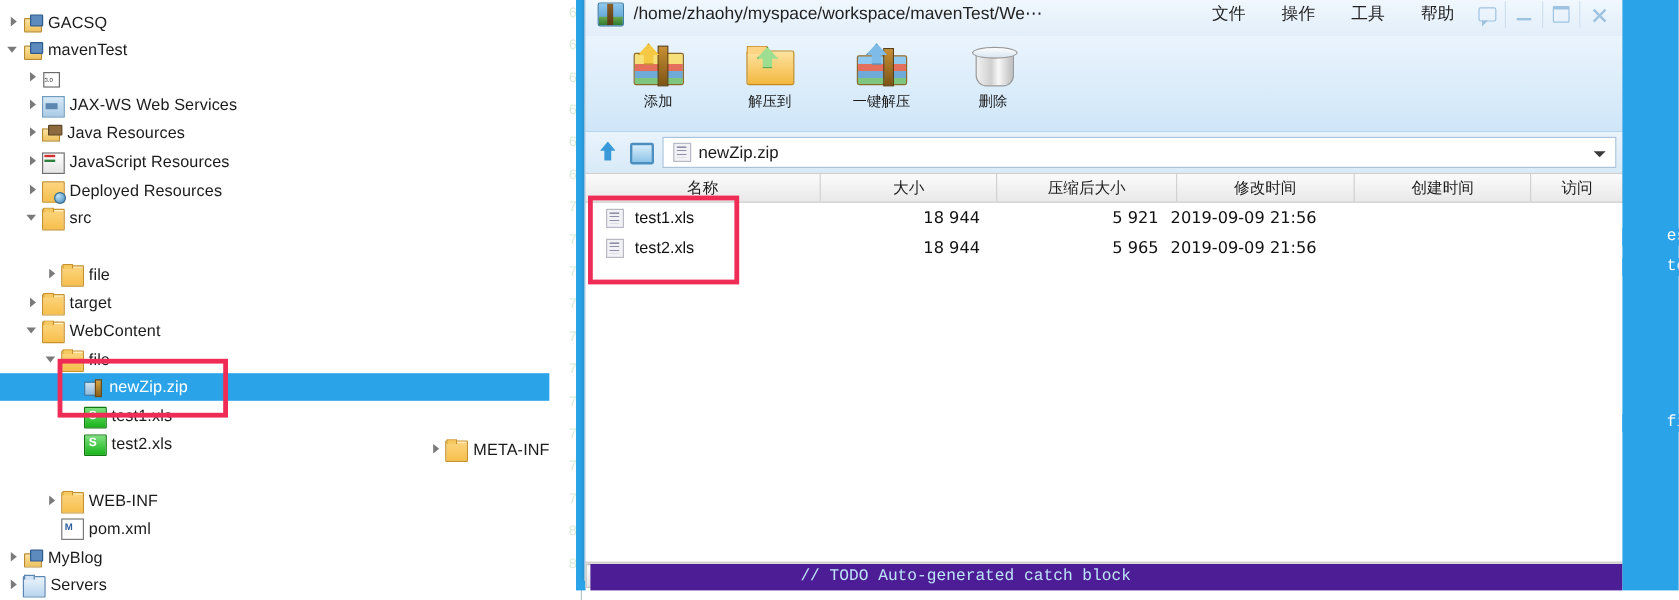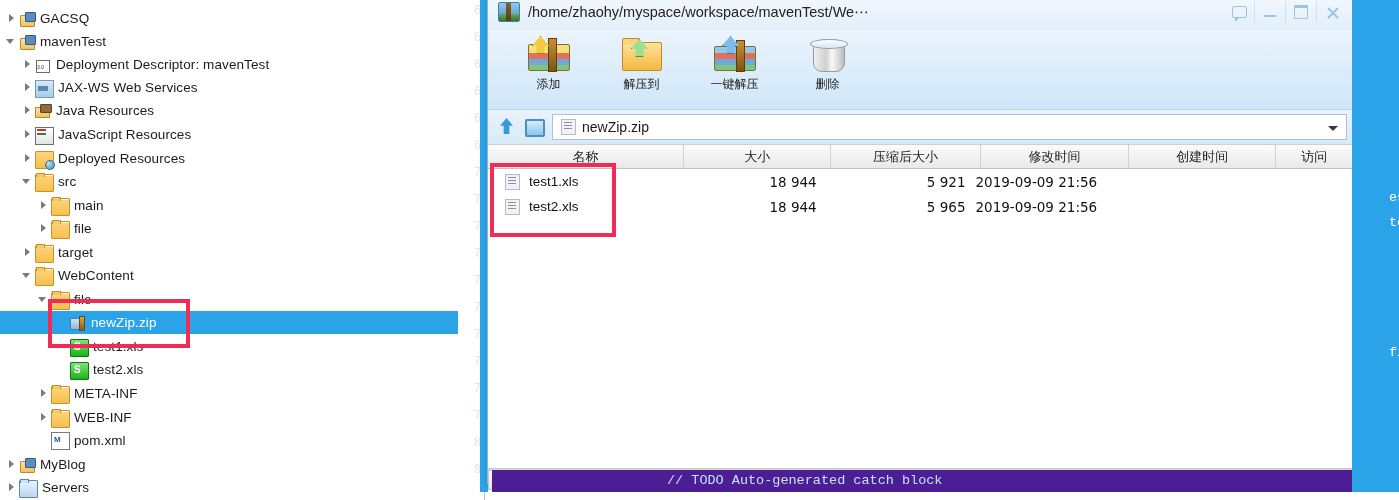--- a/index.html
+++ b/index.html
@@ -229,21 +229,20 @@
       <div class="tree-row" style="top: 30px;">
         <span style="display: inline-block; flex: 0 0 auto; width: 6px;"></span>
         <span class="arrow open"></span>
         <span class="ico ic-proj"></span>
         <span class="lbl">mavenTest</span>
       </div>
       <div class="tree-row" style="top: 53px;">
         <span style="display: inline-block; flex: 0 0 auto; width: 22px;"></span>
         <span class="arrow closed"></span>
         <span class="ico ic-dd"></span>
-        <span class="lbl">Deployment Descriptor: mavenTest</span>
       </div>
       <div class="tree-row" style="top: 76px;">
         <span style="display: inline-block; flex: 0 0 auto; width: 22px;"></span>
         <span class="arrow closed"></span>
         <span class="ico ic-jax"></span>
         <span class="lbl">JAX-WS Web Services</span>
       </div>
       <div class="tree-row" style="top: 99px;">
         <span style="display: inline-block; flex: 0 0 auto; width: 22px;"></span>
         <span class="arrow closed"></span>
@@ -260,26 +259,20 @@
         <span style="display: inline-block; flex: 0 0 auto; width: 22px;"></span>
         <span class="arrow closed"></span>
         <span class="ico ic-dep"></span>
         <span class="lbl">Deployed Resources</span>
       </div>
       <div class="tree-row" style="top: 170px;">
         <span style="display: inline-block; flex: 0 0 auto; width: 22px;"></span>
         <span class="arrow open"></span>
         <span class="ico ic-folder"></span>
         <span class="lbl">src</span>
-      </div>
-      <div class="tree-row" style="top: 194px;">
-        <span style="display: inline-block; flex: 0 0 auto; width: 38px;"></span>
-        <span class="arrow closed"></span>
-        <span class="ico ic-folder"></span>
-        <span class="lbl">main</span>
       </div>
       <div class="tree-row" style="top: 217px;">
         <span style="display: inline-block; flex: 0 0 auto; width: 38px;"></span>
         <span class="arrow closed"></span>
         <span class="ico ic-folder"></span>
         <span class="lbl">file</span>
       </div>
       <div class="tree-row" style="top: 241px;">
         <span style="display: inline-block; flex: 0 0 auto; width: 22px;"></span>
         <span class="arrow closed"></span>
@@ -309,21 +302,21 @@
         <span class="arrow"></span>
         <span class="ico ic-xls"></span>
         <span class="lbl">test1.xls</span>
       </div>
       <div class="tree-row" style="top: 358px;">
         <span style="display: inline-block; flex: 0 0 auto; width: 57px;"></span>
         <span class="arrow"></span>
         <span class="ico ic-xls"></span>
         <span class="lbl">test2.xls</span>
       </div>
-      <div class="tree-row" style="top: 382px;">
+      <div class="tree-row" style="top: 363px; justify-content: flex-end;">
         <span style="display: inline-block; flex: 0 0 auto; width: 38px;"></span>
         <span class="arrow closed"></span>
         <span class="ico ic-folder"></span>
         <span class="lbl">META-INF</span>
       </div>
       <div class="tree-row" style="top: 406px;">
         <span style="display: inline-block; flex: 0 0 auto; width: 38px;"></span>
         <span class="arrow closed"></span>
         <span class="ico ic-folder"></span>
         <span class="lbl">WEB-INF</span>
@@ -347,20 +340,26 @@
         <span class="lbl">MyBlog</span>
       </div>
     </div>
 </div>
 
 <div id="archive-window">
 
   <div id="title-bar">
     <div id="app-icon"></div>
     <div id="win-title">/home/zhaohy/myspace/workspace/mavenTest/We⋯</div>
+    <div id="menu-bar">
+        <span class="menu-item">文件</span>
+        <span class="menu-item">操作</span>
+        <span class="menu-item">工具</span>
+        <span class="menu-item">帮助</span>
+      </div>
     <div id="win-controls">
       <div class="wbtn">
           <span class="wb-msg"></span>
         </div>
       <div class="wbtn">
           <span class="wb-min"></span>
         </div>
       <div class="wbtn">
           <span class="wb-max"></span>
         </div>

